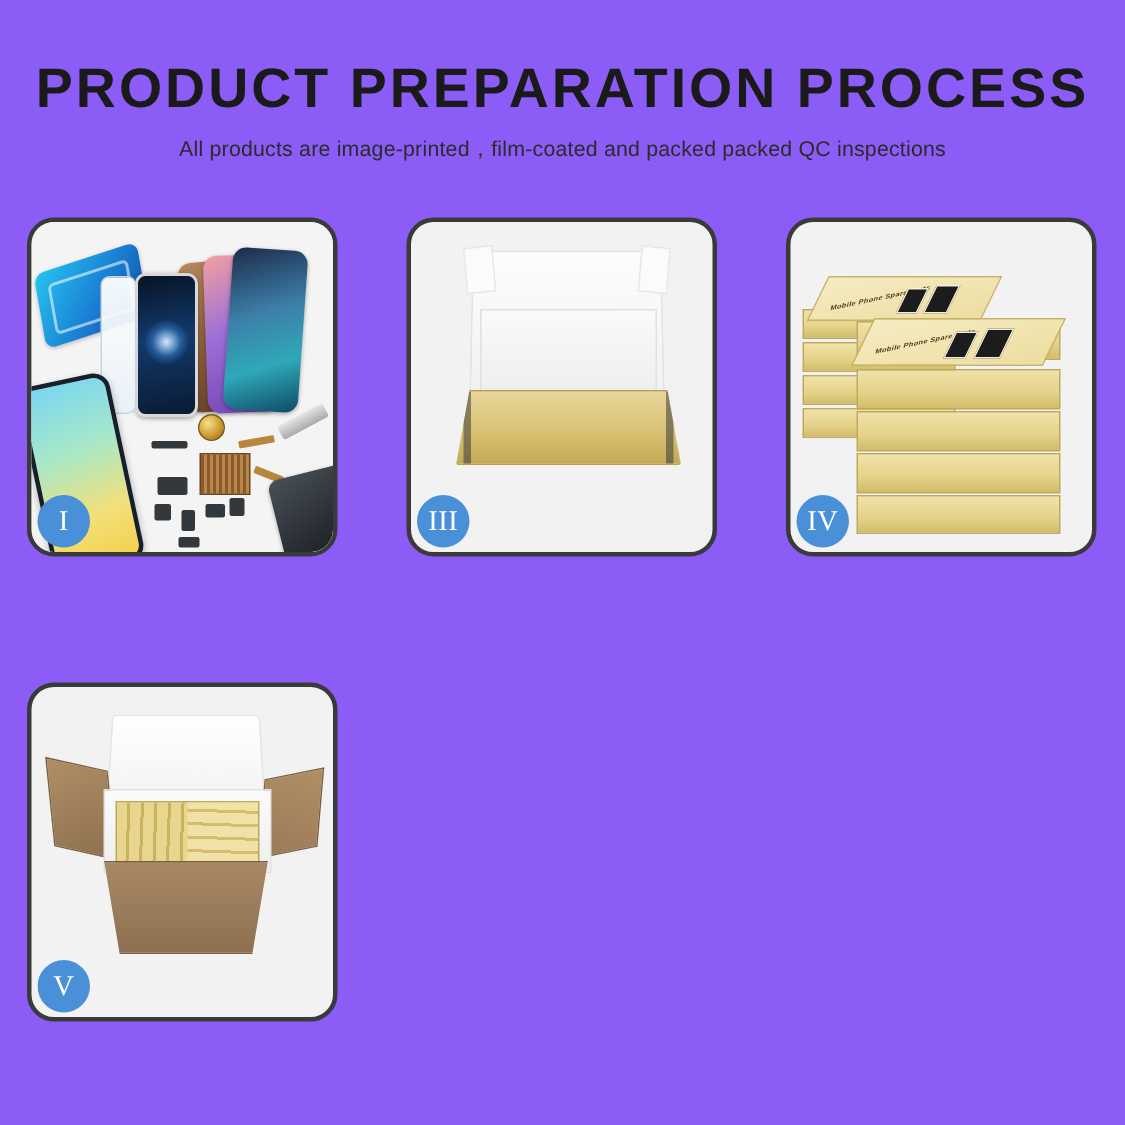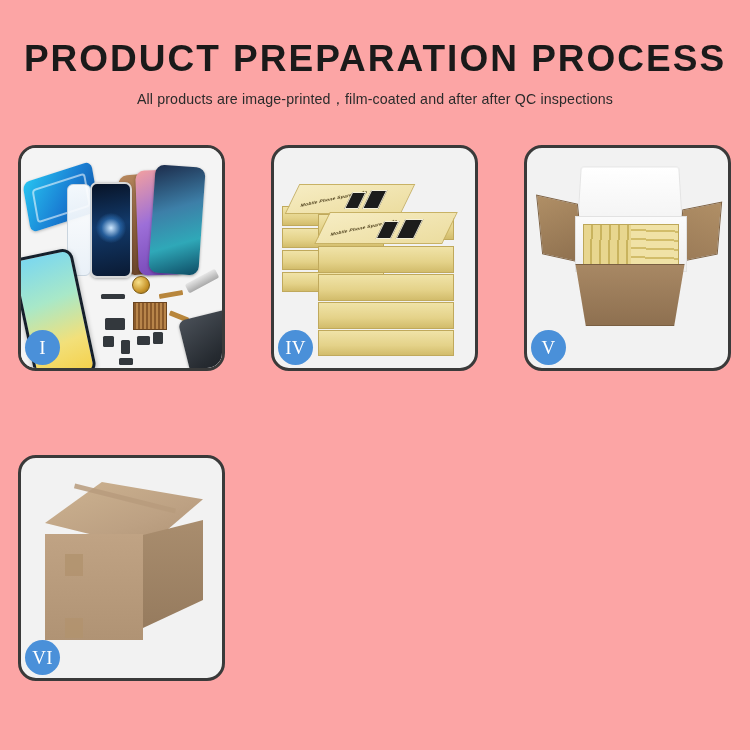--- a/index.html
+++ b/index.html
@@ -9,21 +9,21 @@
     height: 750px;
     background: #ffffff;
     font-family: "Liberation Sans", sans-serif;
     overflow: hidden;
   }
 
   .page {
     position: relative;
     width: 750px;
     height: 750px;
-    background: #fca5a5;
+    background: #8b5cf6;
   }
 
   
   .header { position: absolute; top: 38px; left: 0; width: 750px; text-align: center; }
 
   .main-title {
     font-size: 37px;
     font-weight: 700;
     letter-spacing: 2.0px;
     color: #1a1a1a;
@@ -333,21 +333,21 @@
   .c-tape-a { left:44px; top:96px; width:18px; height:22px; }
   .c-tape-b { left:44px; top:160px; width:18px; height:20px; }
 </style>
 </head>
 <body>
 
 <div class="page">
 
   <div class="header">
     <div class="main-title">PRODUCT PREPARATION PROCESS</div>
-    <div class="sub-title">All products are image-printed，film-coated and after after QC inspections</div>
+    <div class="sub-title">All products are image-printed，film-coated and packed packed QC inspections</div>
   </div>
 
   <div class="grid">
 
     <div class="panel">
       <div class="panel-stage">
         <div class="p1-bg"></div>
         <div class="blue-film"></div>
         <div class="phone ph-c"></div>
         <div class="phone ph-b"></div>
@@ -368,20 +368,29 @@
           <div class="flex-cable" style="left:60px; top:22px; width:24px; height:5px;  transform:rotate(-10deg);"></div>
           <div class="flex-cable" style="left:70px; top:44px; width:20px; height:5px;  transform:rotate(22deg);"></div>
           <div class="back-cover"></div>
         </div>
         <div class="tool"></div>
       </div>
       <div class="badge">I</div>
     </div>
 
 
+    <div class="panel">
+      <div class="panel-stage">
+        <div class="box3-lid"></div>
+        <div class="box3-foam"></div>
+        <div class="box3-content"></div>
+        <div class="box3-base"></div>
+      </div>
+      <div class="badge">III</div>
+    </div>
 
     <div class="panel">
       <div class="panel-stage">
         <div class="stack">
           <div class="sbox" style="left:6px;  top:44px;  width:102px; height:20px;"></div>
           <div class="sbox" style="left:6px;  top:66px;  width:102px; height:20px;"></div>
           <div class="sbox" style="left:6px;  top:88px;  width:102px; height:20px;"></div>
           <div class="sbox" style="left:6px;  top:110px; width:102px; height:20px;"></div>
 
           <div class="sbox-lid" style="left:16px; top:22px; width:116px; height:30px;">
@@ -411,26 +420,15 @@
         <div class="v-foam-lid"></div>
         <div class="v-flap-l"></div>
         <div class="v-flap-r"></div>
         <div class="v-foam-body"></div>
         <div class="v-contents"></div>
         <div class="v-carton-front"></div>
       </div>
       <div class="badge">V</div>
     </div>
 
-    <div class="panel">
-      <div class="panel-stage">
-        <div class="c-top"></div>
-        <div class="c-top-seam"></div>
-        <div class="c-front"></div>
-        <div class="c-side"></div>
-        <div class="c-tape c-tape-a"></div>
-        <div class="c-tape c-tape-b"></div>
-      </div>
-      <div class="badge">VI</div>
-    </div>
 
   </div>
 </div>
 
 </body></html>

